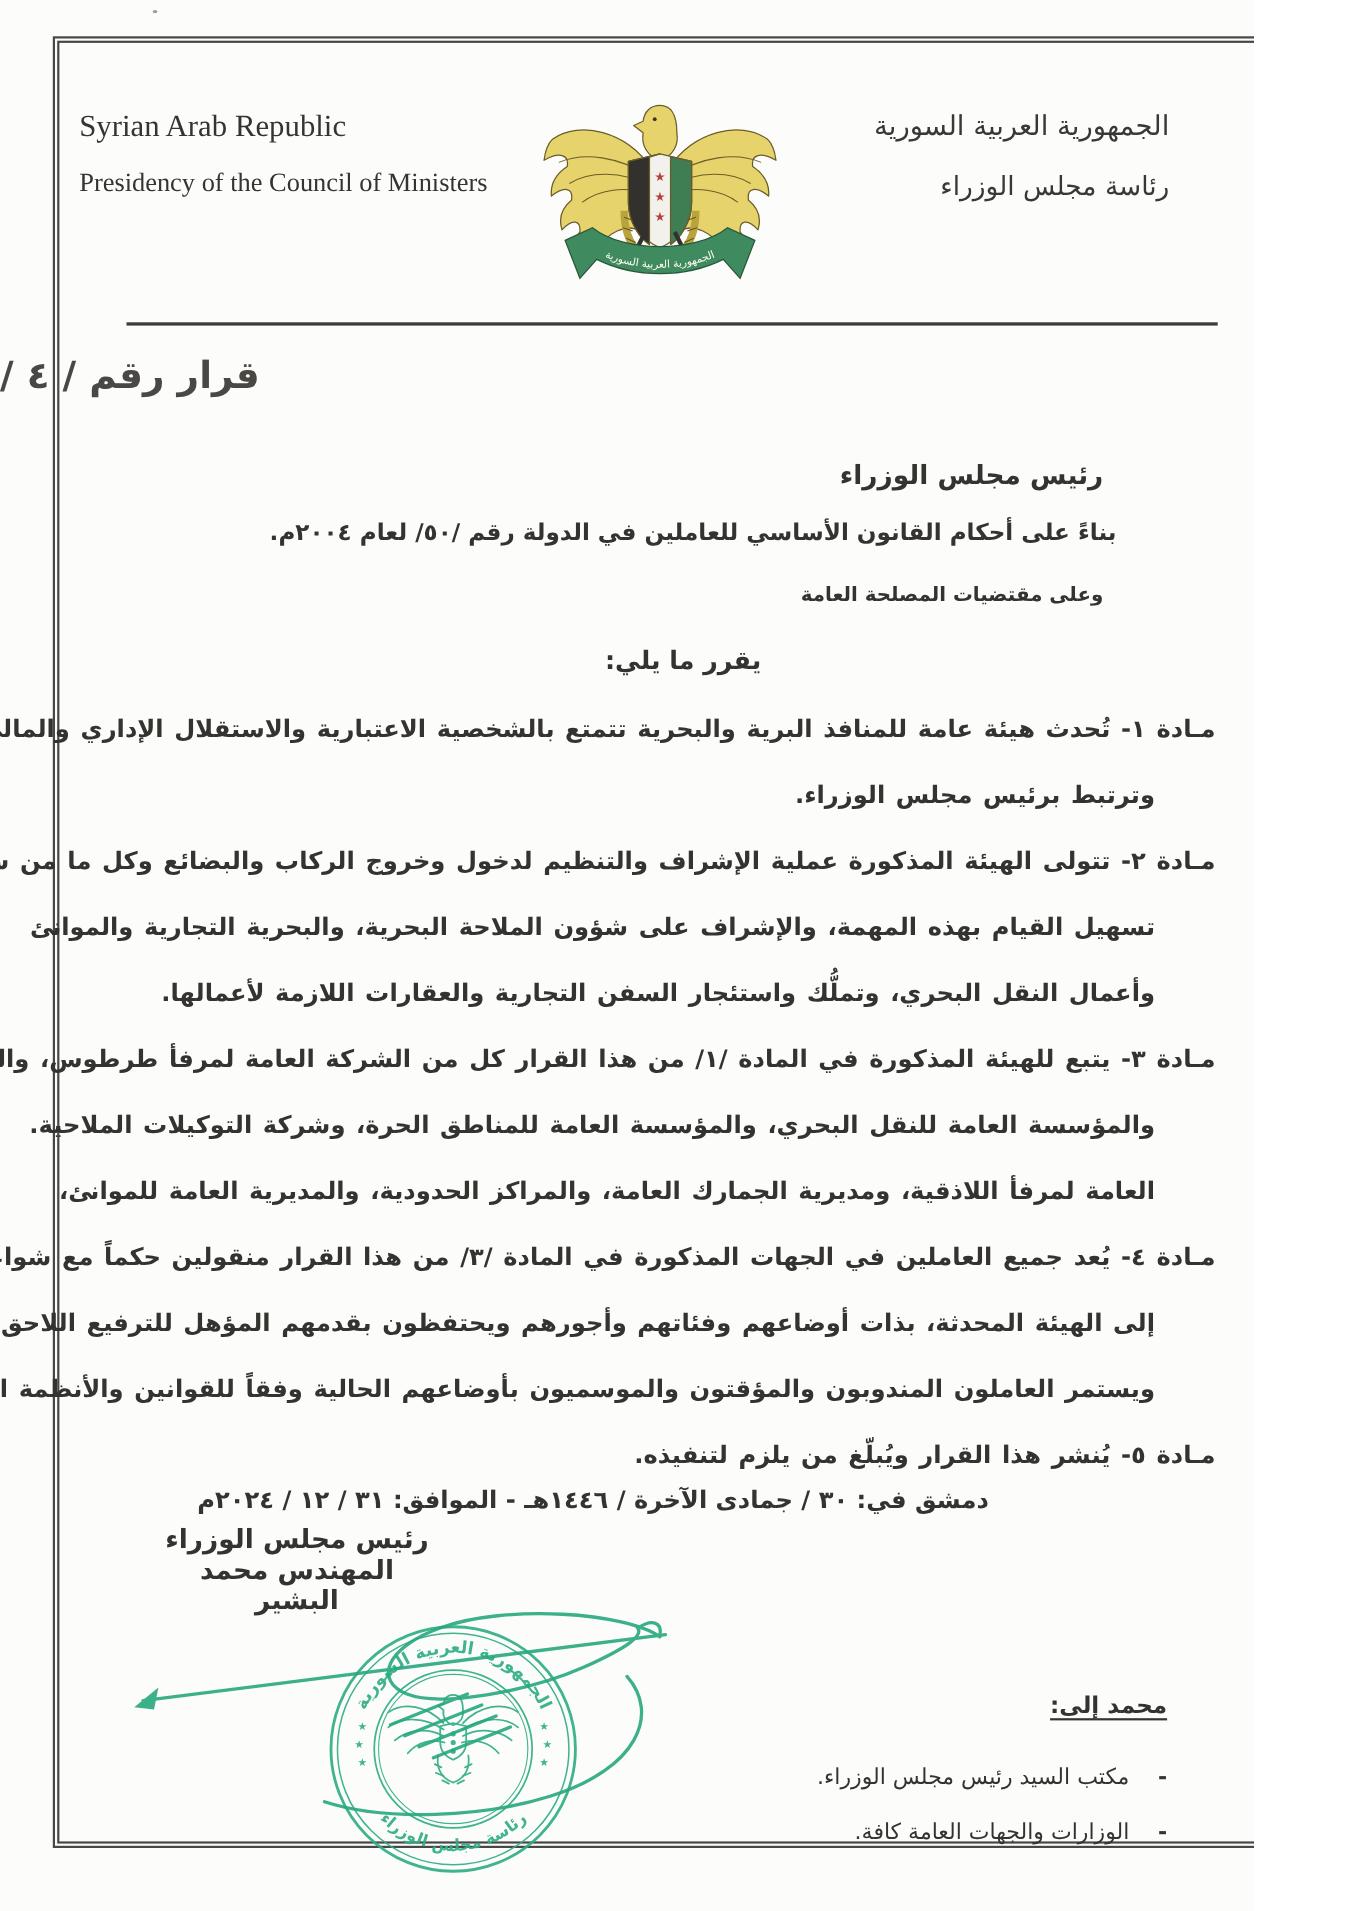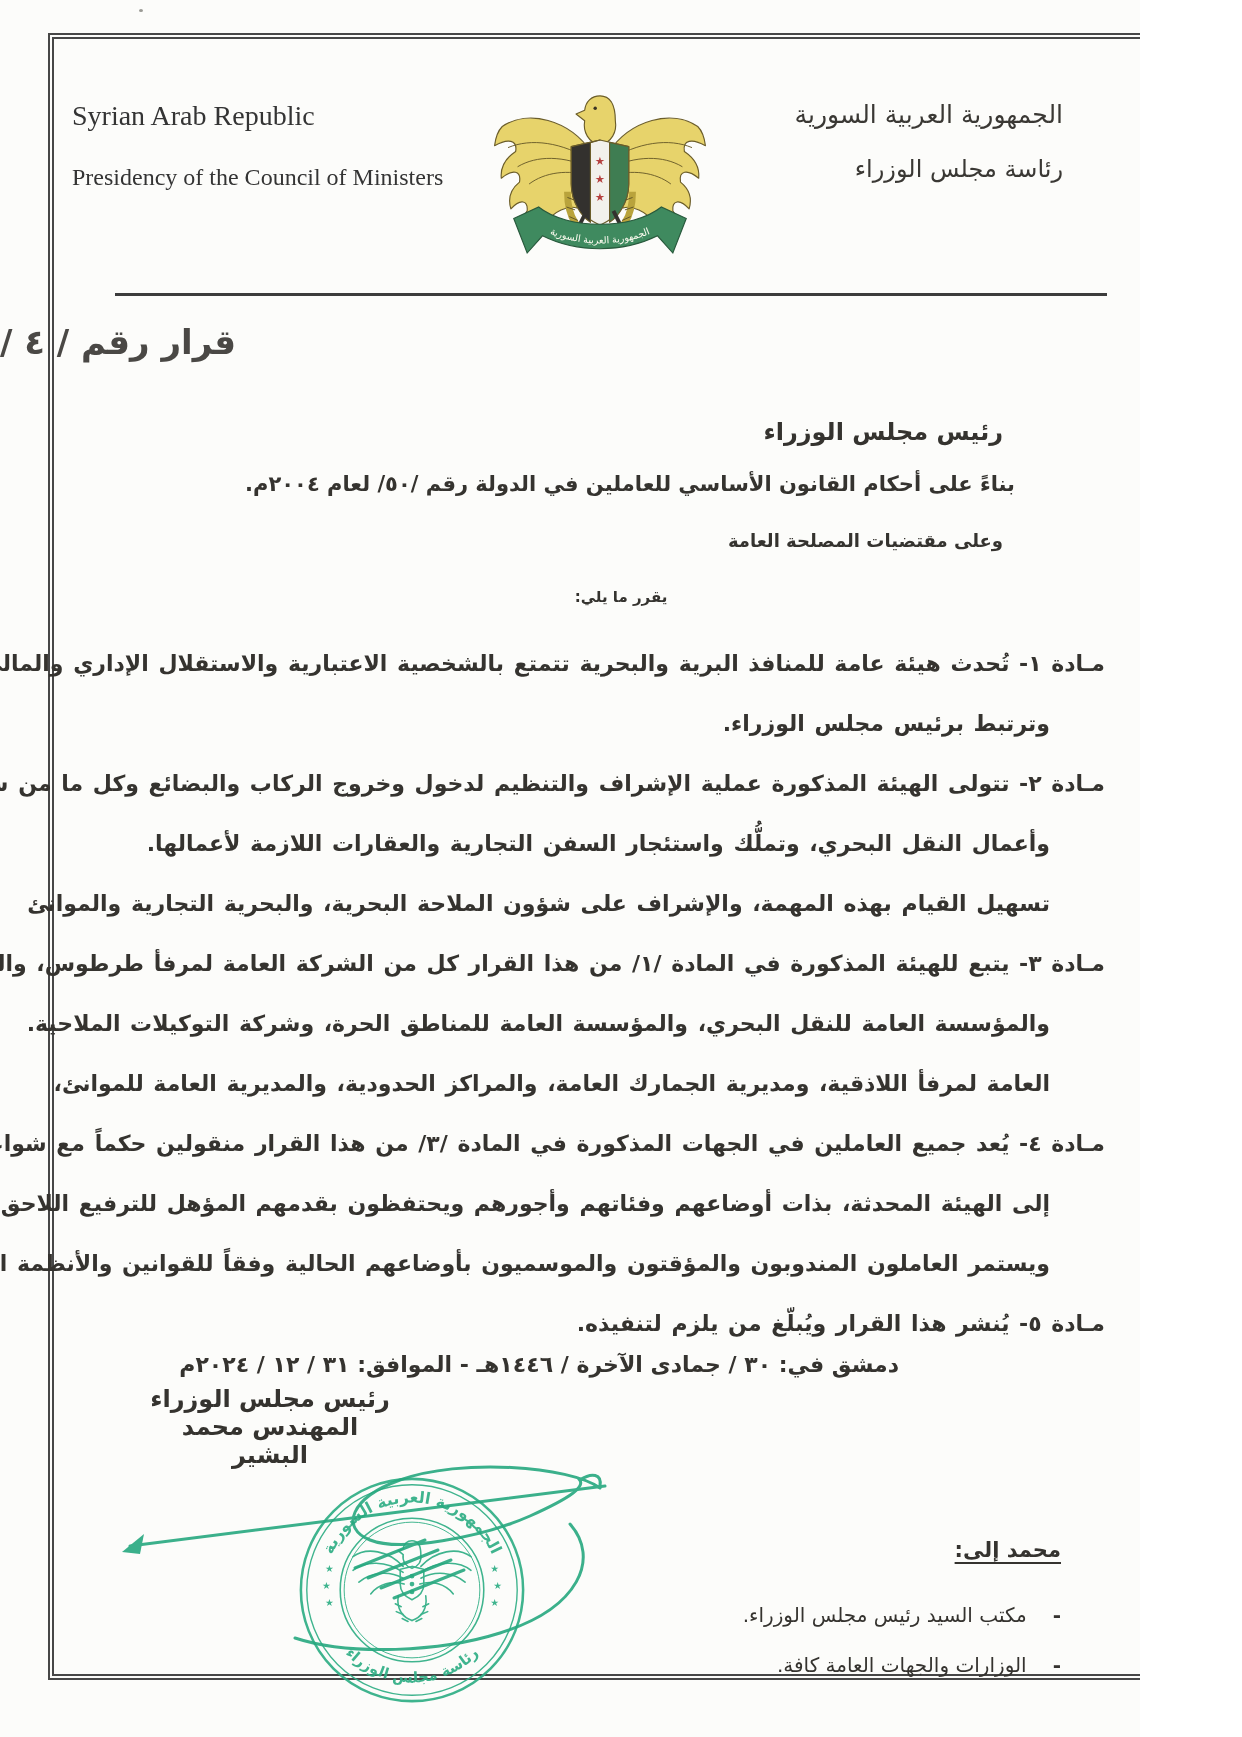--- a/index.html
+++ b/index.html
@@ -7,32 +7,32 @@
     position:relative;width:1140px;height:1737px;background:#fcfcfa;
     overflow:hidden;font-family:"DejaVu Sans",sans-serif;color:#35332f;
   }
   .frame{
     position:absolute;left:48px;top:33px;width:1136px;height:1635px;
     border:6px double #474747;z-index:1;
   }
   .speck{position:absolute;left:139px;top:9px;width:4px;height:3px;background:#9a9a94;border-radius:50%;}
   .hdr-en{position:absolute;left:72px;top:100px;font-family:"Liberation Serif",serif;color:#343434;z-index:2;}
   .hdr-en1{font-size:28px;}
-  .hdr-en2{font-size:24px;margin-top:32px;}
+  .hdr-en2{font-size:24px;margin-top:22px;}
   .emblem{position:absolute;left:485px;top:84px;width:230px;height:178px;z-index:2;}
   .hdr-ar{position:absolute;right:77px;top:100px;text-align:right;direction:rtl;color:#3a3834;z-index:2;}
   .hdr-ar1{font-size:25px;}
   .hdr-ar2{font-size:24px;margin-top:26px;}
   .rule{position:absolute;left:115px;top:293px;width:992px;height:3px;background:#3c3c3c;z-index:2;}
   .arabic{direction:rtl;font-family:"DejaVu Sans",sans-serif;}
   .doc-title{position:absolute;left:0;top:322px;width:1242px;text-align:left;font-size:34px;font-weight:bold;color:#4a4845;z-index:2;}
   .issuer{position:absolute;right:137px;top:418px;font-size:24px;font-weight:bold;z-index:2;}
   .pre1{position:absolute;right:125px;top:472px;font-size:21px;font-weight:bold;z-index:2;}
   .pre2{position:absolute;right:137px;top:530px;font-size:18px;font-weight:bold;z-index:2;}
-  .decides{position:absolute;left:0;top:588px;width:1242px;text-align:center;font-size:15px;font-weight:bold;z-index:2;}
+  .decides{position:absolute;left:0;top:588px;width:1242px;text-align:center;font-size:23px;font-weight:bold;z-index:2;}
   .body-block{position:absolute;left:75px;top:634px;width:1030px;z-index:2;}
   .body-line{direction:rtl;text-align:right;white-space:nowrap;height:60px;line-height:60px;font-size:22px;font-weight:bold;word-spacing:2px;}
   .body-line.indent{padding-right:55px;}
   .date-line{position:absolute;right:241px;top:1352px;font-size:22px;font-weight:bold;z-index:2;white-space:nowrap;}
   .sig-block{position:absolute;left:150px;top:1385px;width:240px;text-align:center;z-index:2;}
   .sig-title{font-size:24px;font-weight:bold;}
   .sig-name{font-size:24px;font-weight:bold;}
   .stamp{position:absolute;left:294px;top:1472px;width:236px;height:236px;z-index:3;opacity:.92;}
   .signature-ink{position:absolute;left:100px;top:1428px;width:540px;height:240px;z-index:4;opacity:.9;}
   .copy-block{position:absolute;right:79px;top:1538px;text-align:right;z-index:2;}
@@ -112,22 +112,22 @@
 
   <div class="pre1 arabic">بناءً على أحكام القانون الأساسي للعاملين في الدولة رقم /٥٠/ لعام ٢٠٠٤م.</div>
   <div class="pre2 arabic">وعلى مقتضيات المصلحة العامة</div>
 
   <div class="decides arabic">يقرر ما يلي:</div>
 
   <div class="body-block">
     <div class="body-line">مـادة ١- تُحدث هيئة عامة للمنافذ البرية والبحرية تتمتع بالشخصية الاعتبارية والاستقلال الإداري والمالي،</div>
     <div class="body-line indent">وترتبط برئيس مجلس الوزراء.</div>
     <div class="body-line">مـادة ٢- تتولى الهيئة المذكورة عملية الإشراف والتنظيم لدخول وخروج الركاب والبضائع وكل ما من شأنه</div>
+    <div class="body-line indent">تسهيل القيام بهذه المهمة، والإشراف على شؤون الملاحة البحرية، والبحرية التجارية والموانئ</div>
     <div class="body-line indent">وأعمال النقل البحري، وتملُّك واستئجار السفن التجارية والعقارات اللازمة لأعمالها.</div>
-    <div class="body-line indent">تسهيل القيام بهذه المهمة، والإشراف على شؤون الملاحة البحرية، والبحرية التجارية والموانئ</div>
     <div class="body-line">مـادة ٣- يتبع للهيئة المذكورة في المادة /١/ من هذا القرار كل من الشركة العامة لمرفأ طرطوس، والشركة</div>
     <div class="body-line indent">والمؤسسة العامة للنقل البحري، والمؤسسة العامة للمناطق الحرة، وشركة التوكيلات الملاحية.</div>
     <div class="body-line indent">العامة لمرفأ اللاذقية، ومديرية الجمارك العامة، والمراكز الحدودية، والمديرية العامة للموانئ،</div>
     <div class="body-line">مـادة ٤- يُعد جميع العاملين في الجهات المذكورة في المادة /٣/ من هذا القرار منقولين حكماً مع شواغرهم</div>
     <div class="body-line indent">إلى الهيئة المحدثة، بذات أوضاعهم وفئاتهم وأجورهم ويحتفظون بقدمهم المؤهل للترفيع اللاحق،</div>
     <div class="body-line indent">ويستمر العاملون المندوبون والمؤقتون والموسميون بأوضاعهم الحالية وفقاً للقوانين والأنظمة النافذة.</div>
     <div class="body-line">مـادة ٥- يُنشر هذا القرار ويُبلّغ من يلزم لتنفيذه.</div>
   </div>
 
   <div class="date-line arabic">دمشق في: ٣٠ / جمادى الآخرة / ١٤٤٦هـ - الموافق: ٣١ / ١٢ / ٢٠٢٤م</div>

